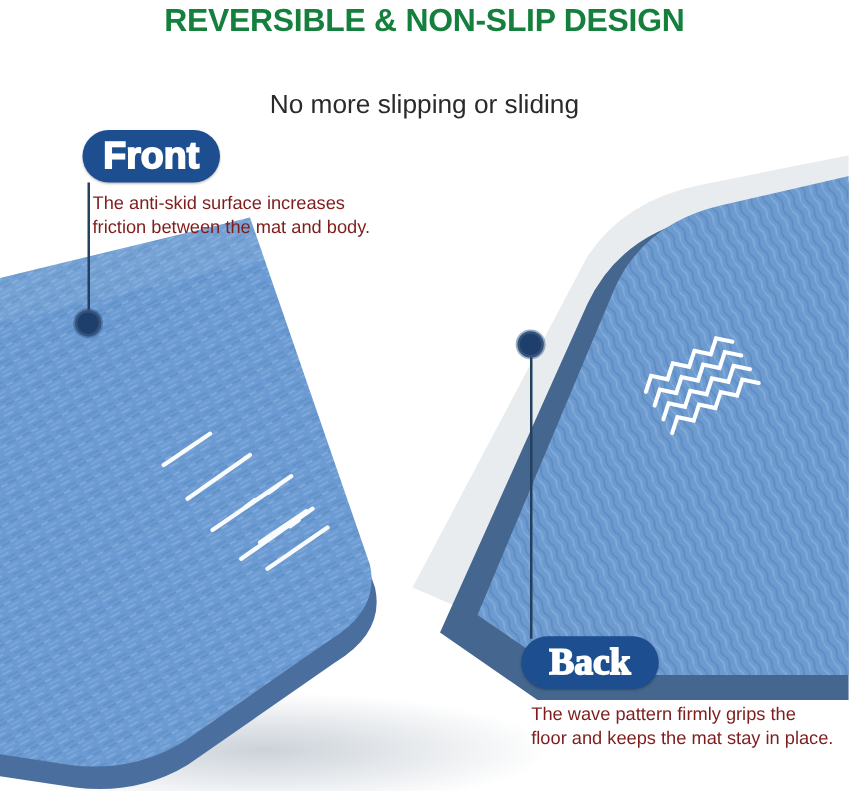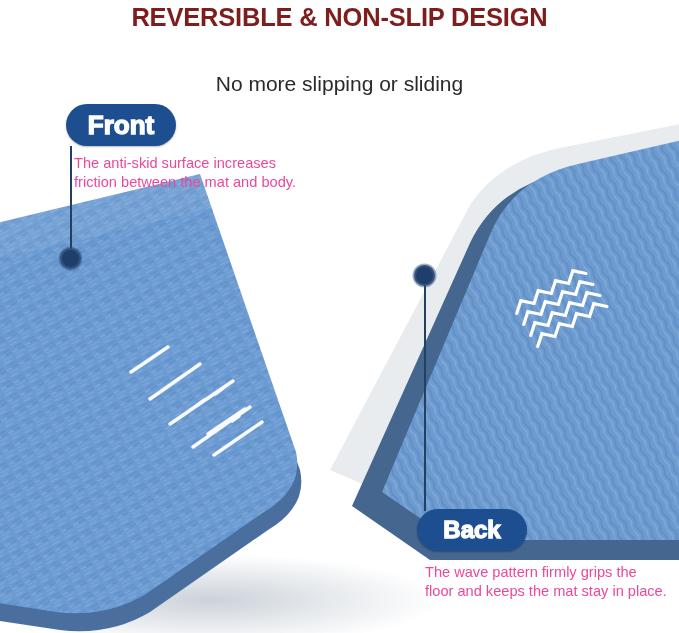--- a/index.html
+++ b/index.html
@@ -18,21 +18,21 @@
 
   
   #headline {
     position: absolute;
     left: 0; top: 0;
     width: 679px;
     text-align: center;
     font-size: 25.5px;
     font-weight: bold;
     letter-spacing: -0.2px;
-    color: #7f1d1d;
+    color: #15803d;
     line-height: 30px;
     padding-top: 2px;
     white-space: nowrap;
   }
   #subhead {
     position: absolute;
     left: 0; top: 31px;
     width: 679px;
     text-align: center;
     font-size: 21px;
@@ -56,34 +56,35 @@
     display: flex;
     align-items: center;
     justify-content: center;
     box-shadow: 0 1px 2px rgba(0,0,0,0.28);
     -webkit-text-stroke: 1.4px #ffffff;
     paint-order: stroke fill;
   }
   #badge-front {
     left: 66px; top: 104px;
     width: 110px; height: 42px;
-    font-size: 26px;
+    font-size: 30px;
     text-align: center;
   }
   #badge-back {
     left: 417px; top: 509px;
     width: 110px; height: 42px;
-    font-size: 24px;
+    font-size: 30px;
+    font-family: Liberation Serif, serif;
   }
 
   .desc {
     position: absolute;
     font-size: 14.6px;
     line-height: 19px;
-    color: #ec4899;
+    color: #7f1d1d;
     white-space: pre-line;
   }
   #desc-front { left: 74px; top: 154px; width: 280px; }
   #desc-back  { left: 425px; top: 563px; width: 262px; }
 
   
   .leader {
     position: absolute;
     width: 1.6px;
     background: #23405e;

